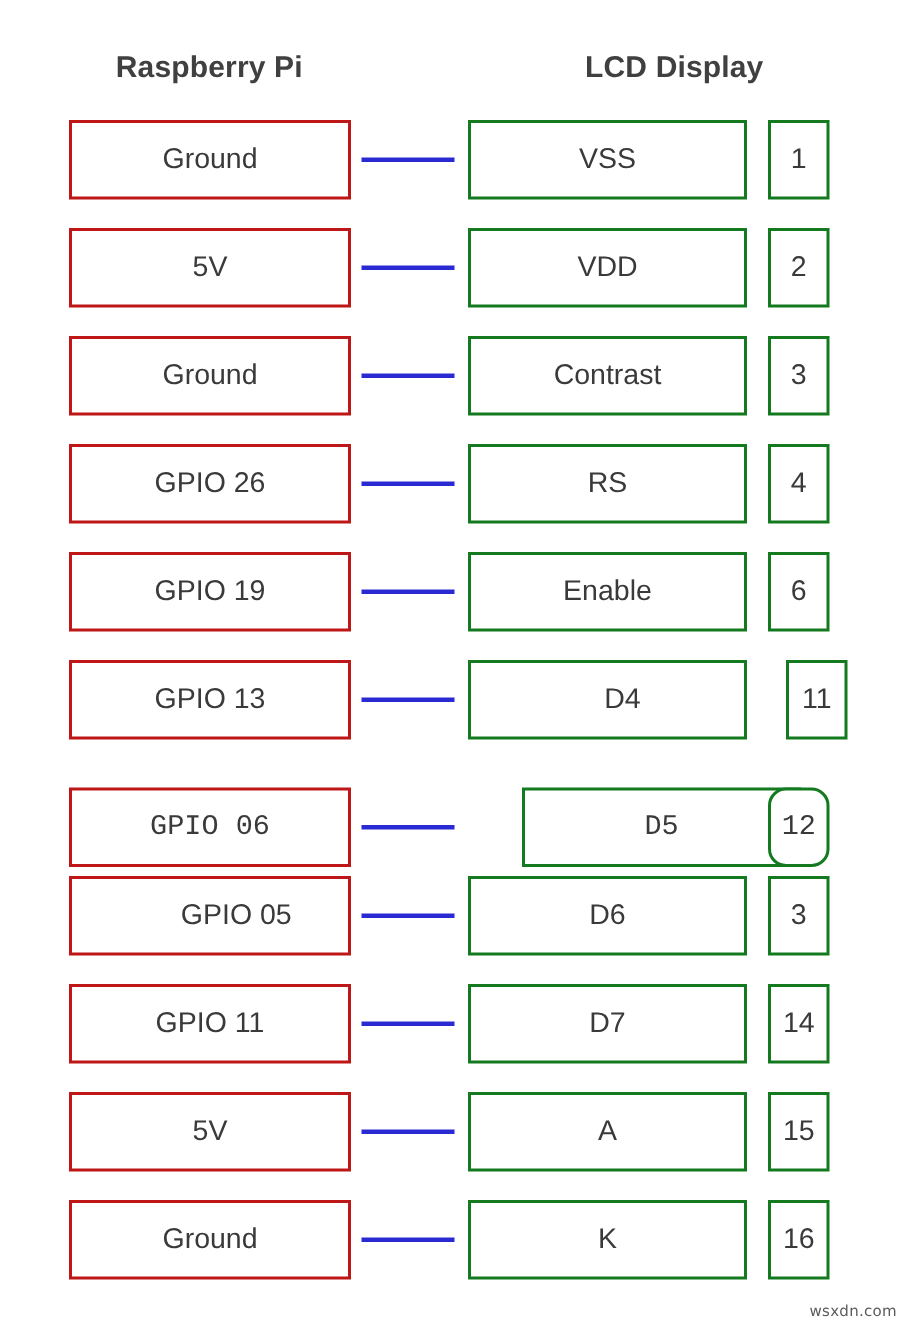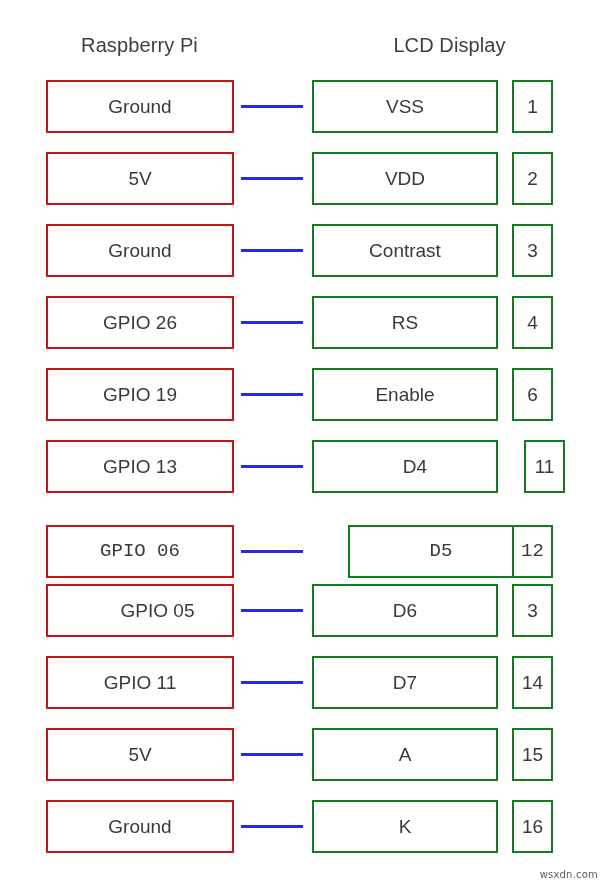--- a/index.html
+++ b/index.html
@@ -23,21 +23,21 @@
     left: 0;
     top: 0;
     width: 607px;
     height: 884px;
   }
 
   
   .col-title {
     position: absolute;
     font-size: 20px;
-    font-weight: 400;
+    font-weight: 700;
     color: #404040;
     letter-spacing: 0.1px;
     white-space: nowrap;
     text-align: center;
     line-height: 26px;
   }
   #title-left {
     left: 46px;
     top: 32px;
     width: 187px;
@@ -155,21 +155,21 @@
       <div class="row" style="top: 440px;">
         <div class="pin-box left-box" style="border-color: rgb(191, 23, 23);">GPIO 13</div>
         <div class="wire" style="background: rgb(42, 42, 212);"></div>
         <div class="pin-box right-box" style="border-color: rgb(19, 122, 32); padding-left: 20px;">D4</div>
         <div class="pin-box num-box" style="border-color: rgb(19, 122, 32); margin-left: 12px;">11</div>
       </div>
       <div class="row" style="top: 525px; font-family: Liberation Mono, monospace;">
         <div class="pin-box left-box" style="border-color: rgb(191, 23, 23);">GPIO 06</div>
         <div class="wire" style="background: rgb(42, 42, 212);"></div>
         <div class="pin-box right-box" style="border-color: rgb(19, 122, 32); margin-left: 36px;">D5</div>
-        <div class="pin-box num-box" style="border-color: rgb(19, 122, 32);">12</div>
+        <div class="pin-box num-box" style="border-color: rgb(19, 122, 32); border-radius: 12px;">12</div>
       </div>
       <div class="row" style="top: 584px;">
         <div class="pin-box left-box" style="border-color: rgb(191, 23, 23); padding-left: 35px;">GPIO 05</div>
         <div class="wire" style="background: rgb(42, 42, 212);"></div>
         <div class="pin-box right-box" style="border-color: rgb(19, 122, 32);">D6</div>
         <div class="pin-box num-box" style="border-color: rgb(19, 122, 32);">3</div>
       </div>
       <div class="row" style="top: 656px;">
         <div class="pin-box left-box" style="border-color: rgb(191, 23, 23);">GPIO 11</div>
         <div class="wire" style="background: rgb(42, 42, 212);"></div>

